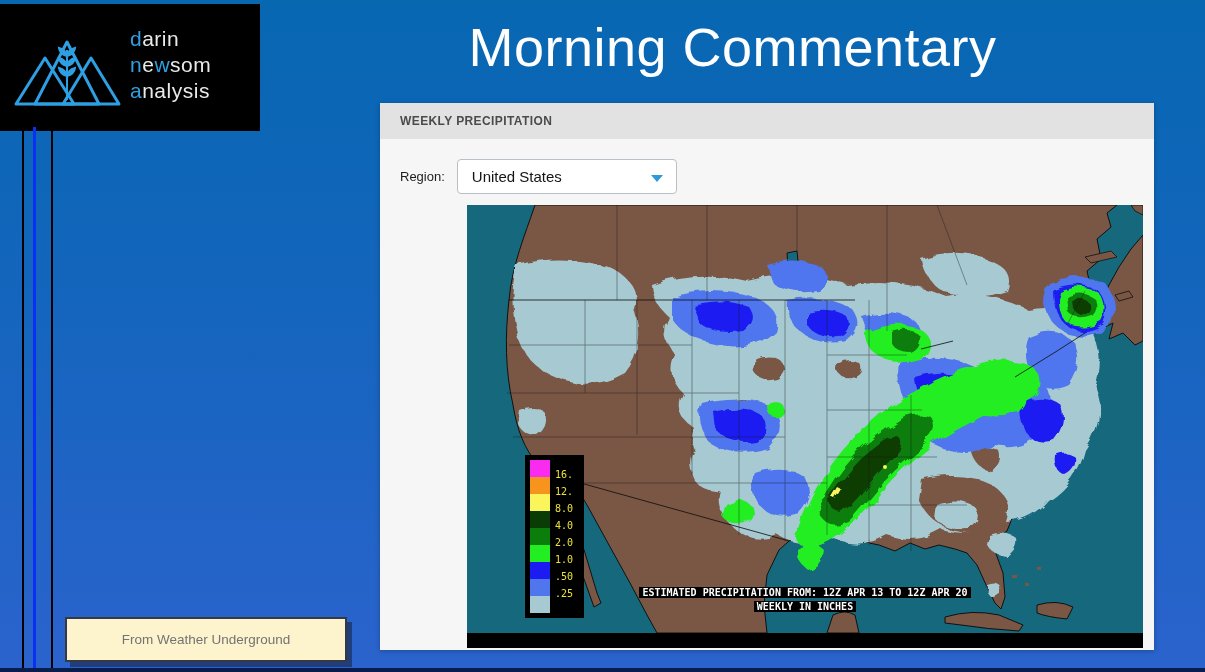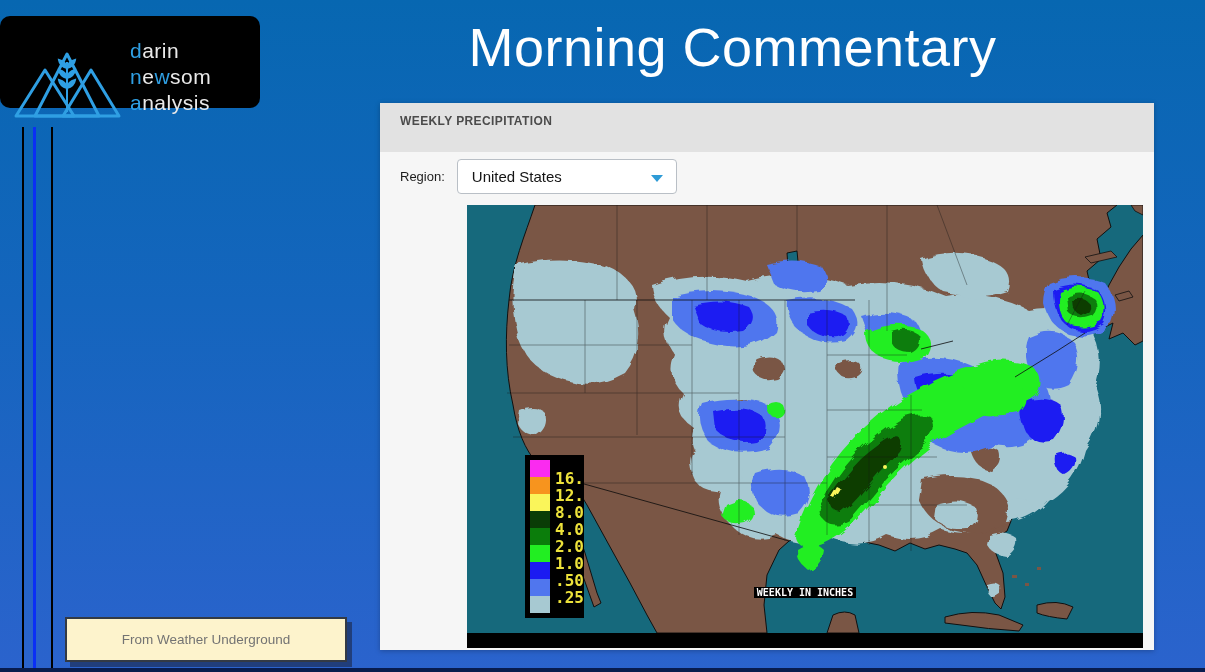--- a/index.html
+++ b/index.html
@@ -2,41 +2,41 @@
 <html><head>
 <meta charset="utf-8">
 <style>
   * { margin:0; padding:0; box-sizing:border-box; }
   html,body { width:1205px; height:672px; }
   body { font-family:"Liberation Sans", sans-serif; }
   .slide { position:relative; width:1205px; height:672px; overflow:hidden;
            background:linear-gradient(180deg,#0767b1 0%,#1465bd 45%,#2b63cd 100%); }
 
   
-  .logo-box { position:absolute; left:0; top:16px; width:260px; height:92px; background:#000;border-radius:10px; }
+  .logo-box { position:absolute; left:0; top:4px; width:260px; height:127px; background:#000; }
   .logo-icon { position:absolute; left:12px; top:24px; }
   .logo-text { position:absolute; left:130px; top:22px; font-size:21px; line-height:26px;
                letter-spacing:.5px; color:#e9e9e9; font-weight:400; }
   .logo-text .b { color:#2f9fe3; }
 
   
   .vline { position:absolute; top:127px; height:542px; }
   .vline.l1 { left:22px; width:2px; background:#000; }
   .vline.l2 { left:33px; width:3px; background:#0a2ff5; }
   .vline.l3 { left:51px; width:2px; background:#000; }
   .bottom-strip { position:absolute; left:0; bottom:0; width:1205px; height:4px; background:#081c4e; }
 
   
   .main-title { position:absolute; left:260px; right:0; top:16px; text-align:center;
                 color:#fff; font-size:54px; font-weight:400; letter-spacing:.5px; }
 
   
   .panel { position:absolute; left:380px; top:103px; width:774px; height:547px;
            background:#f6f6f6; box-shadow:0 1px 5px rgba(0,0,0,.25); }
-  .panel-header { height:49px; background:#e2e2e2; color:#4b4b4b; font-size:12px; font-weight:700;
+  .panel-header { height:36px; background:#e2e2e2; color:#4b4b4b; font-size:12px; font-weight:700;
                   letter-spacing:.4px; line-height:36px; padding-left:20px; }
   .region-row { position:absolute; left:20px; top:56px; height:35px; display:flex; align-items:center; }
   .region-label { font-size:13px; color:#1c1c1c; margin-right:12px; }
   .dropdown { position:relative; width:220px; height:35px; background:#fff; border:1px solid #b9bfc6;
               border-radius:4px; display:flex; align-items:center; padding-left:14px;
               font-size:15px; color:#141414; font-weight:500; cursor:pointer; }
   .dd-arrow { position:absolute; right:13px; top:15px; width:0; height:0;
               border-left:6px solid transparent; border-right:6px solid transparent;
               border-top:7px solid #2e9bd6; }
 
@@ -45,21 +45,21 @@
   .map-bar { height:15px; display:flex; justify-content:space-between; align-items:center;
              padding:0 6px; background:#000; color:#fff;
              font-family:"DejaVu Sans Mono", monospace; font-size:10px; font-weight:700; white-space:nowrap; }
   .map-svg { display:block; }
 
   .legend { position:absolute; left:58px; top:250px; background:#000; padding:5px 4px 5px 5px;
             display:flex; }
   .legend-swatches { display:flex; flex-direction:column; }
   .legend-swatches .sw { width:20px; height:17px; }
   .legend-labels { position:relative; width:30px;
-                   font-family:"DejaVu Sans Mono", monospace; font-size:16px; font-weight:700; color:#ede23b; }
+                   font-family:"DejaVu Sans Mono", monospace; font-size:10px; font-weight:400; color:#ede23b; }
   .legend-labels .lb { position:absolute; left:5px; }
 
   .map-caption { position:absolute; left:0; right:0; top:381px; text-align:center;
                  font-family:"DejaVu Sans Mono", monospace; font-size:10px; font-weight:700;
                  color:#fff; line-height:14px; }
   .map-caption span { background:#000; padding:0 3px; }
 
   
   .source-box { position:absolute; left:65px; top:617px; width:282px; height:45px;
                 background:#fdf3cc; border:2px solid #333a45; box-shadow:5px 5px 0 rgba(25,32,56,.55);
@@ -295,20 +295,21 @@
             <div class="lb" style="top: 43px;">8.0</div>
             <div class="lb" style="top: 60px;">4.0</div>
             <div class="lb" style="top: 77px;">2.0</div>
             <div class="lb" style="top: 94px;">1.0</div>
             <div class="lb" style="top: 111px;">.50</div>
             <div class="lb" style="top: 128px;">.25</div>
           </div>
       </div>
 
       <div class="map-caption">
+        <div><span>ESTIMATED PRECIPITATION FROM: 12Z APR 13 TO 12Z APR 20</span></div>
         <div><span>WEEKLY IN INCHES</span></div>
       </div>
     </div>
   </div>
 
   <div class="source-box">
     <span>From Weather Underground</span>
   </div>
 
 </div>

